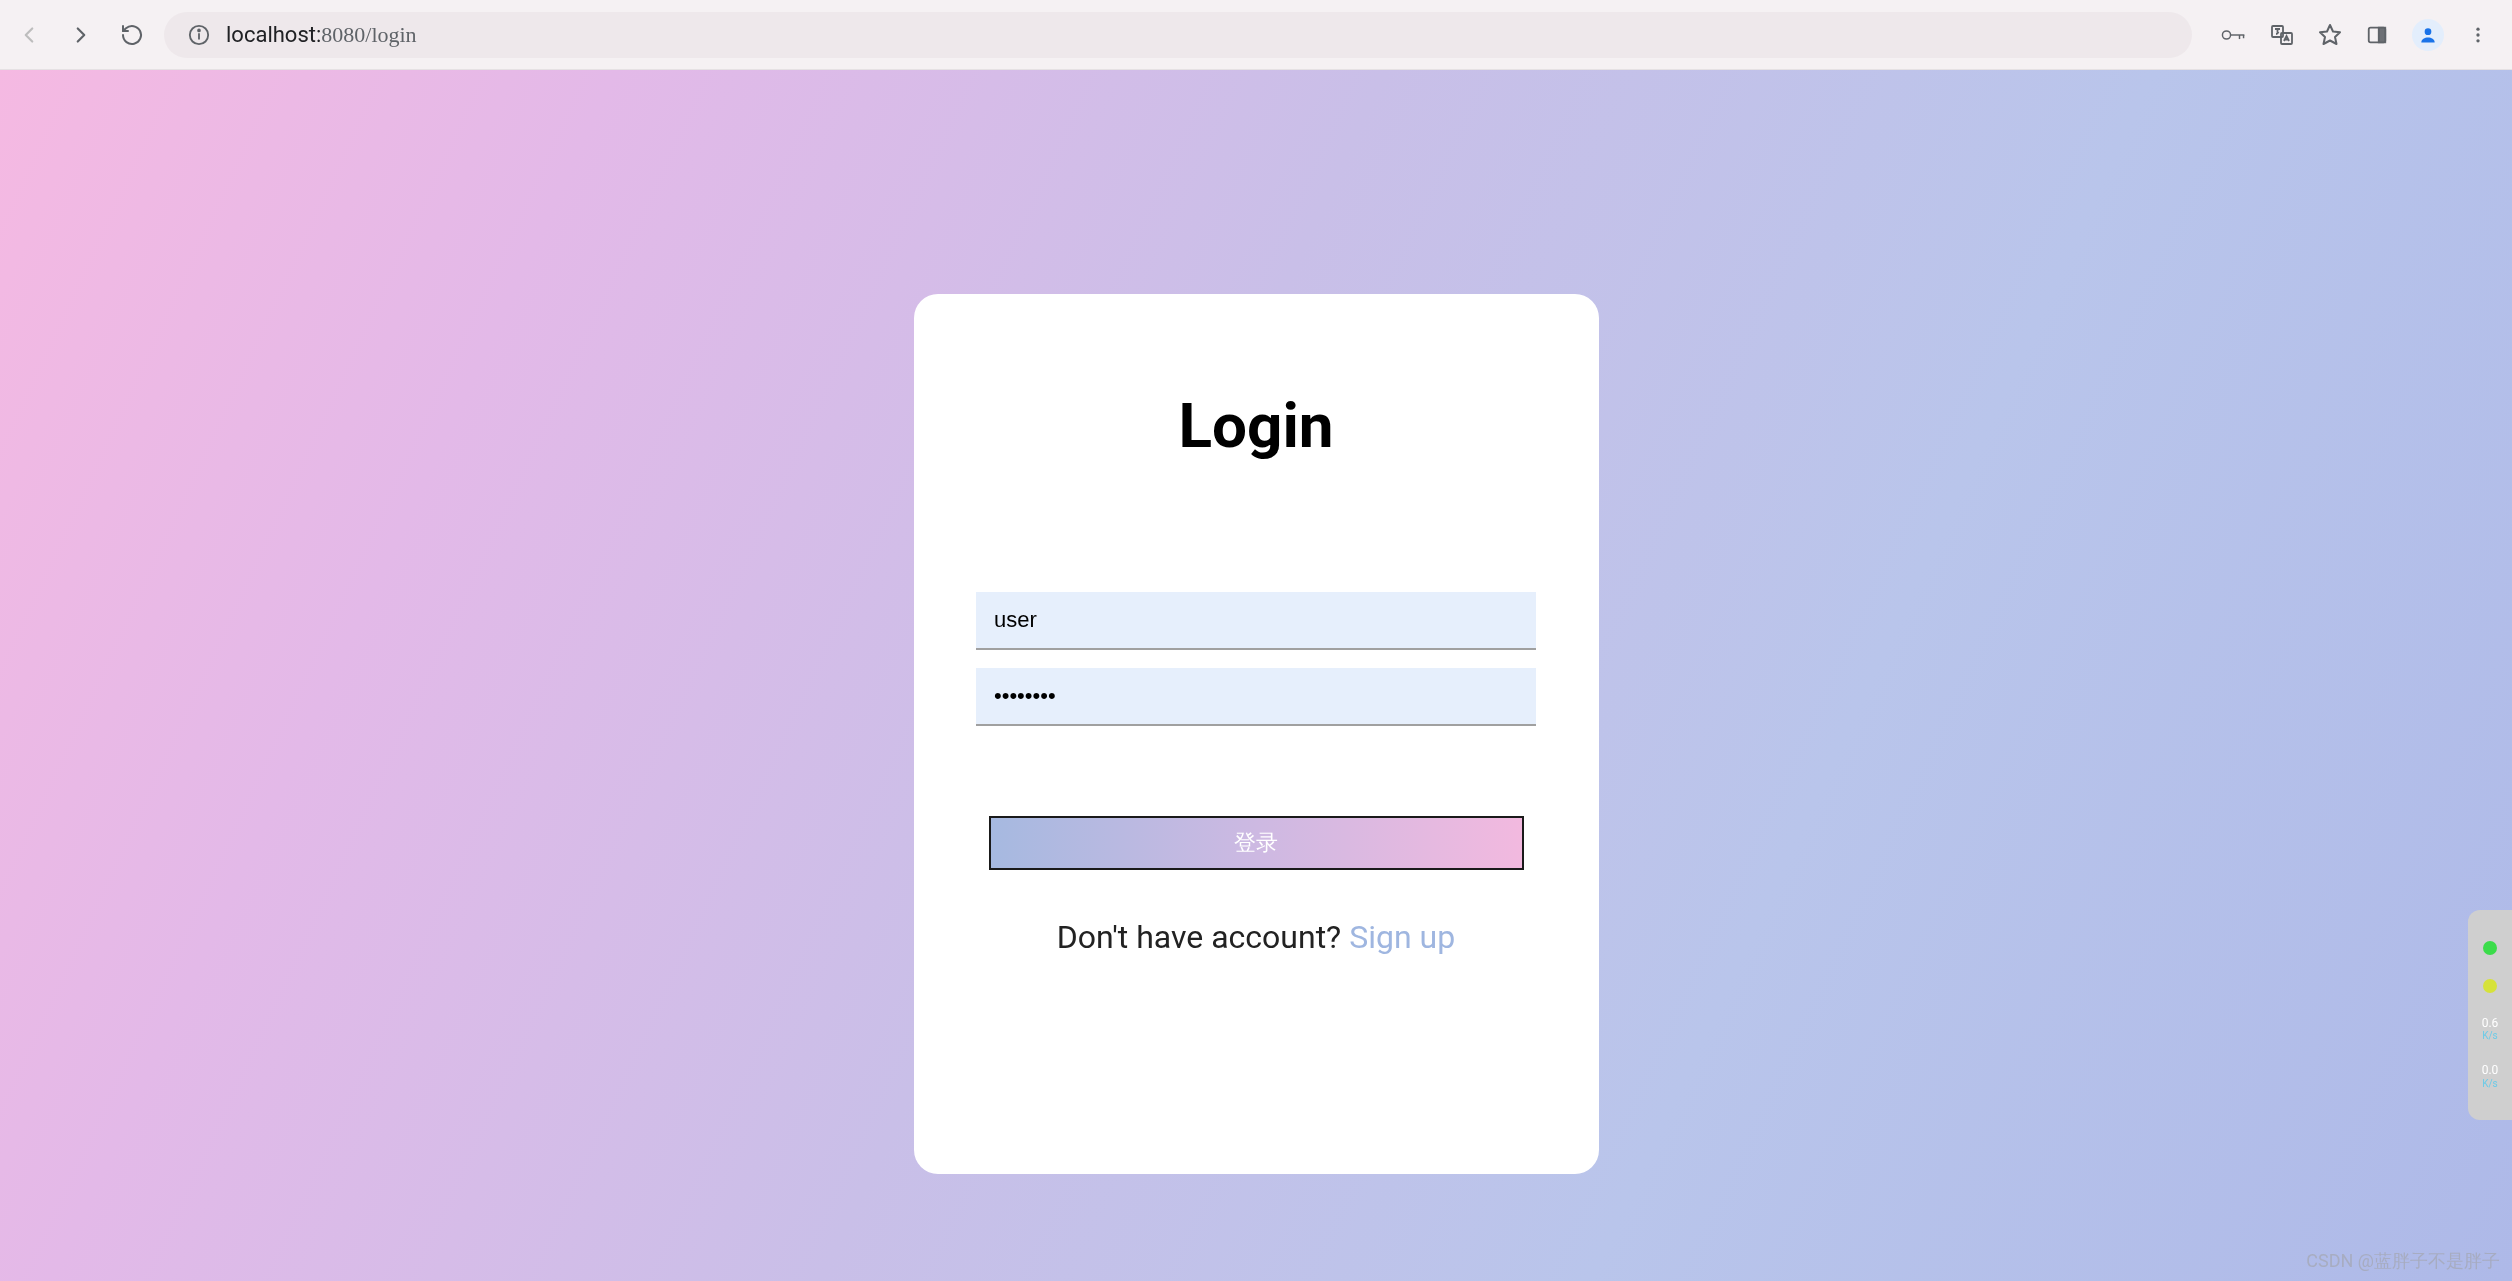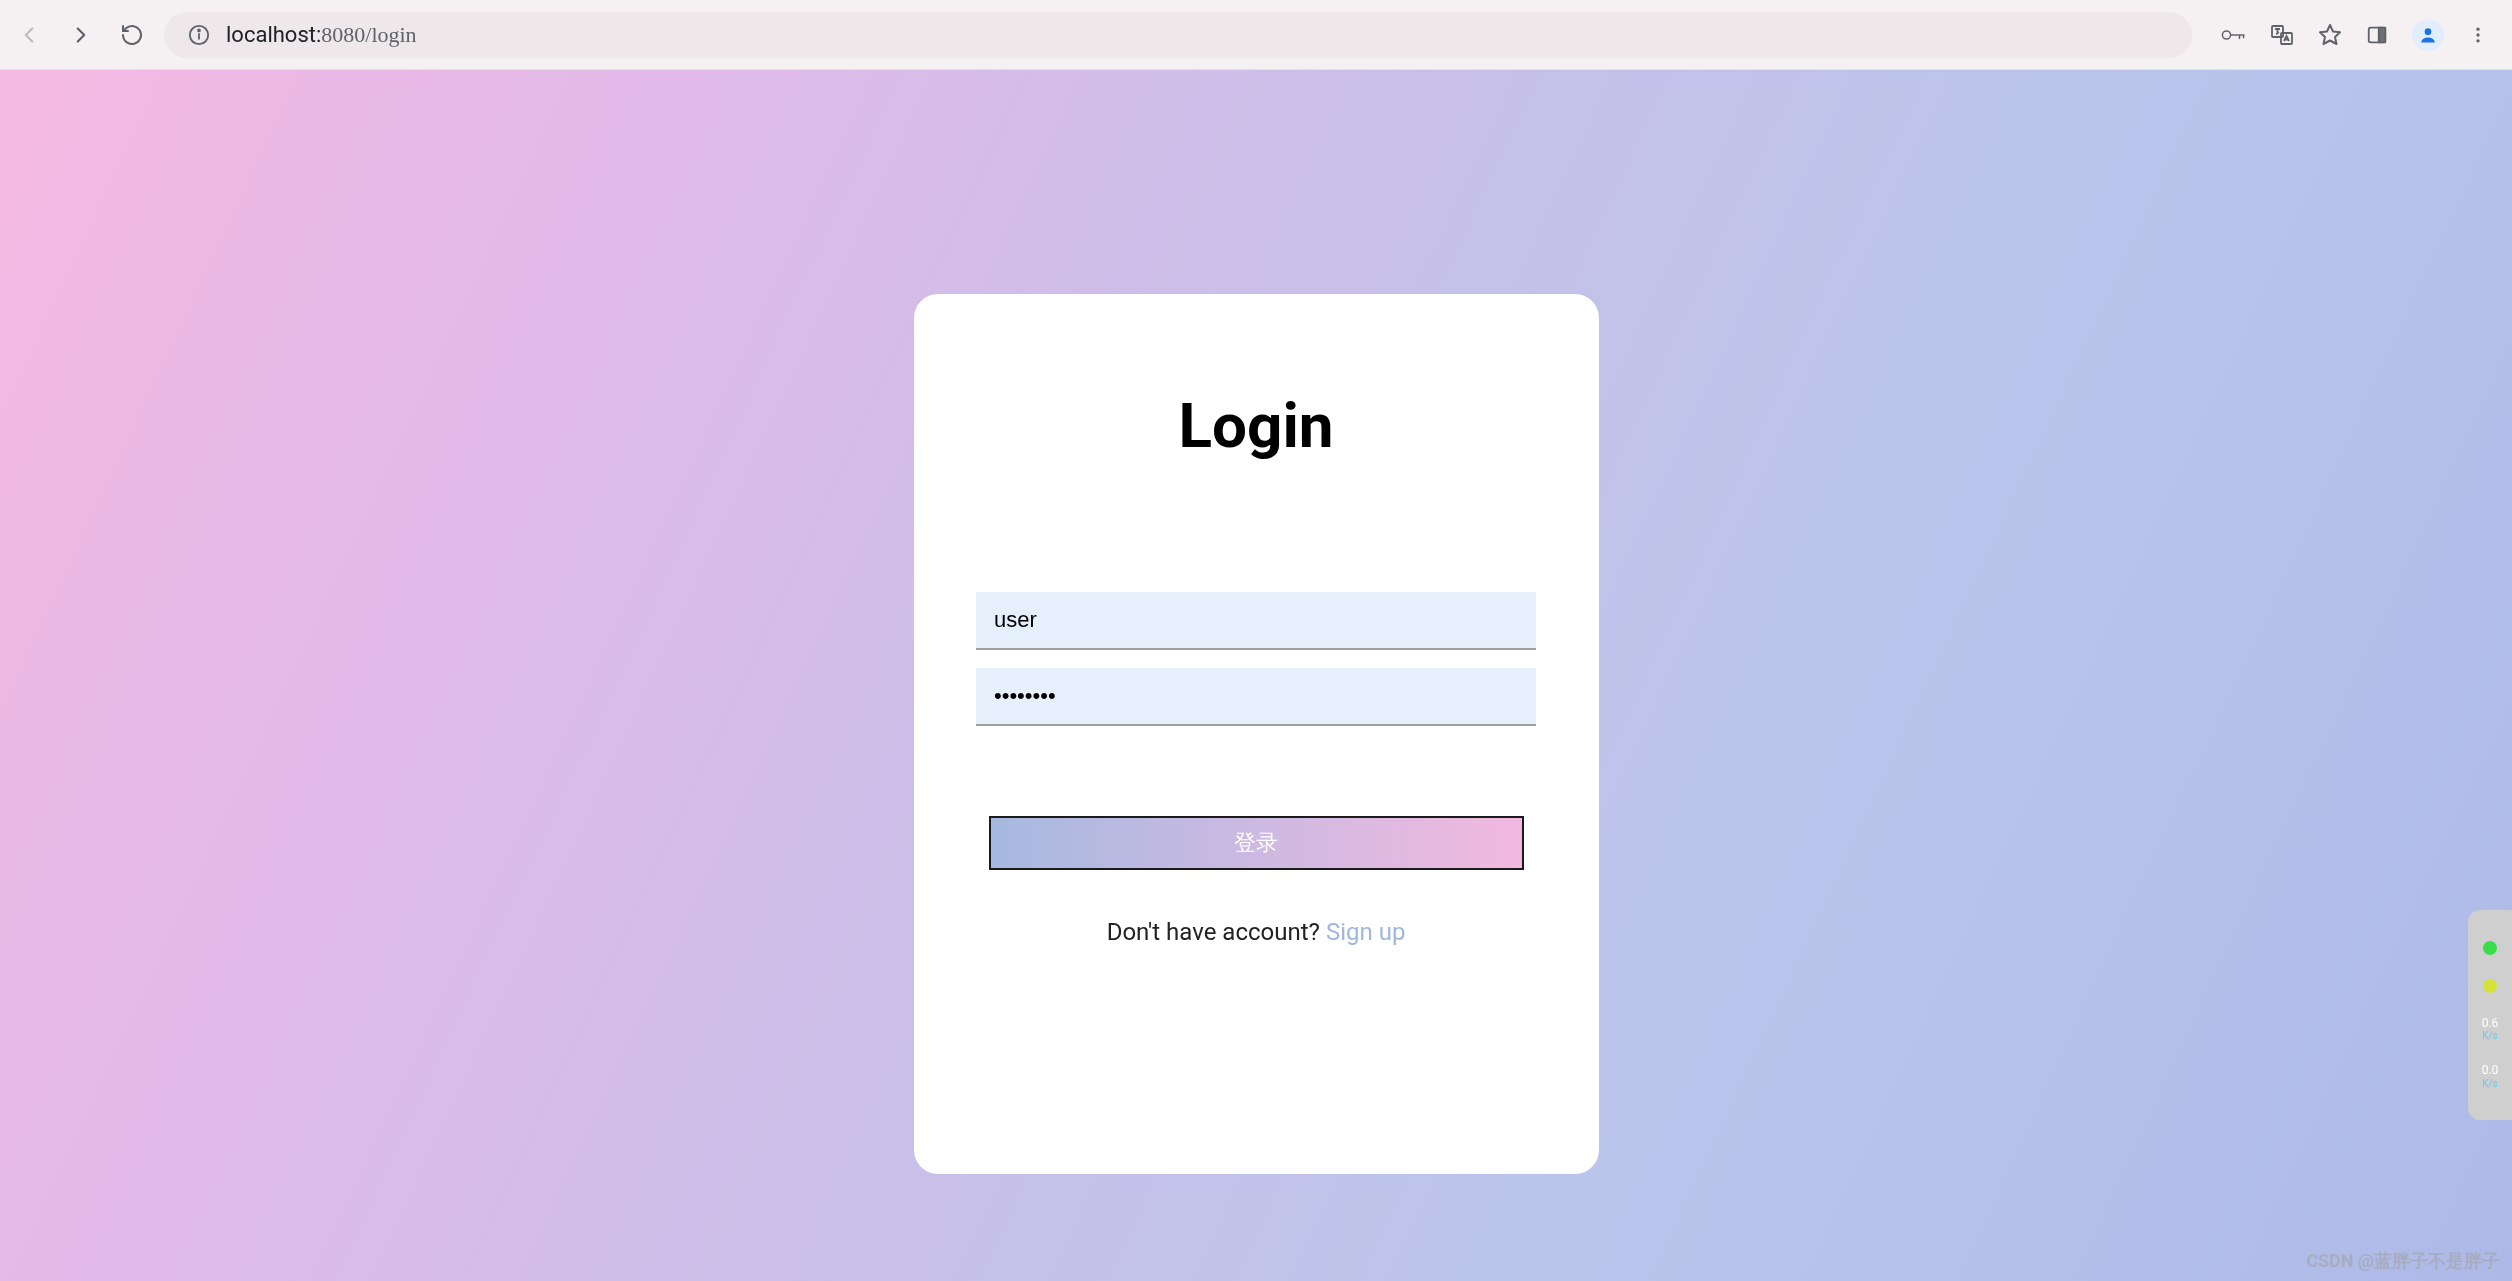--- a/index.html
+++ b/index.html
@@ -132,36 +132,35 @@
       width: 535px;
       height: 54px;
       background: linear-gradient(90deg, #a6b9e0 0%, #cdb9e2 50%, #f2b9df 100%);
       border: 2px solid #1a1a1a;
       color: #fff;
       font-size: 22px;
       cursor: pointer;
       margin-bottom: 48px;
     }
     .signup-row {
-      font-size: 24px;
+      font-size: 32px;
       color: #222;
       text-align: right;
     }
     .signup-link {
       color: #9fb6e0;
       cursor: pointer;
     }
     
     .watermark {
       position: absolute;
       right: 12px;
       bottom: 8px;
       font-size: 18px;
       color: rgba(160,160,160,0.55);
-      font-weight: bold;
     }
     
     .side-widget {
       position: absolute;
       right: 0;
       top: 840px;
       width: 44px;
       height: 210px;
       background: #cfcfcf;
       border-radius: 12px 0 0 12px;

